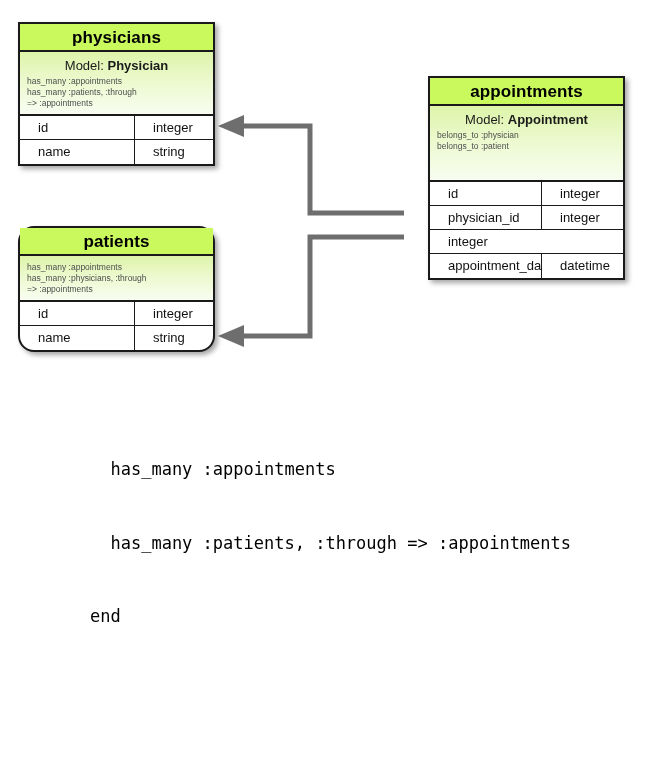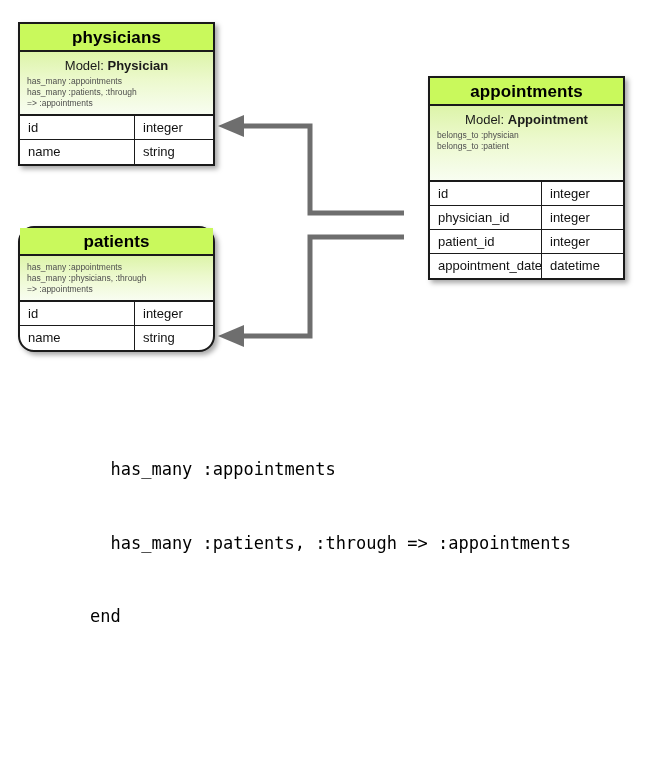--- a/index.html
+++ b/index.html
@@ -69,21 +69,21 @@
     display: flex;
     height: 24px;
     border-bottom: 1px solid #1a1a1a;
     box-sizing: border-box;
   }
   .attr-row:last-child { border-bottom: none; }
   .attr-name, .attr-type {
     font-size: 13px;
     color: #111111;
     line-height: 23px;
-    padding-left: 8px;
+    padding-left: 18px;
     box-sizing: border-box;
     overflow: hidden;
     white-space: nowrap;
   }
   .attr-name {
     border-right: 1px solid #1a1a1a;
   }
 
   
   #ent-physicians   { left: 18px;  top: 2px;  width: 197px; margin-top: 20px; }
@@ -190,21 +190,20 @@
     </div>
     <div class="attr-row">
       <div class="attr-name">id</div>
       <div class="attr-type">integer</div>
     </div>
     <div class="attr-row">
       <div class="attr-name">physician_id</div>
       <div class="attr-type">integer</div>
     </div>
     <div class="attr-row">
-      <div class="attr-name">patient_id</div>
       <div class="attr-type">integer</div>
     </div>
     <div class="attr-row">
       <div class="attr-name">appointment_date</div>
       <div class="attr-type">datetime</div>
     </div>
   </div>
 
 </div>
 

